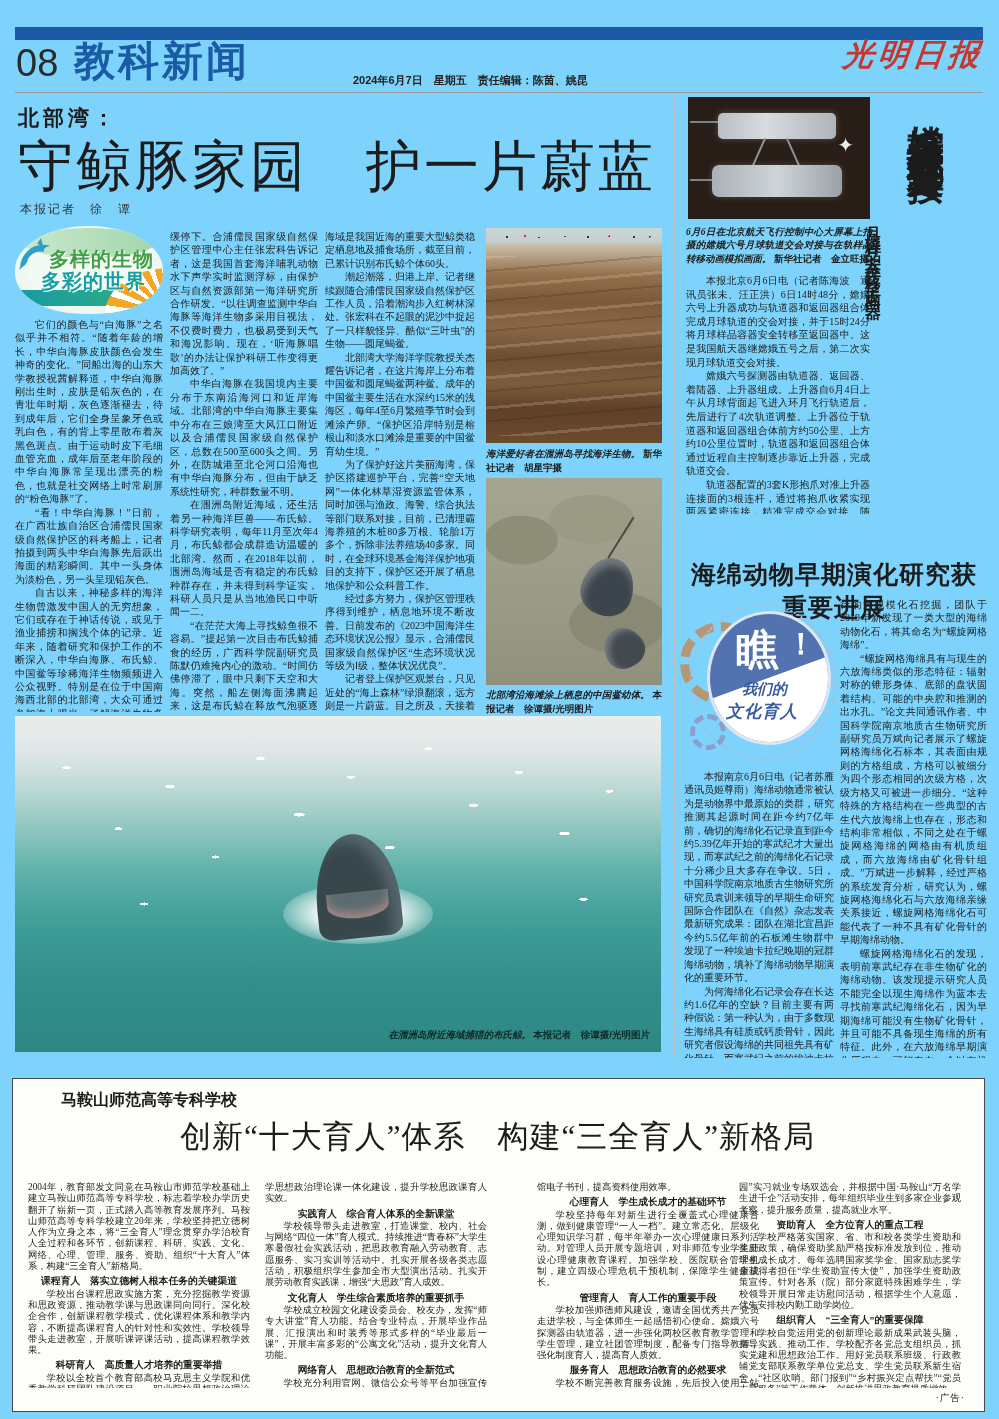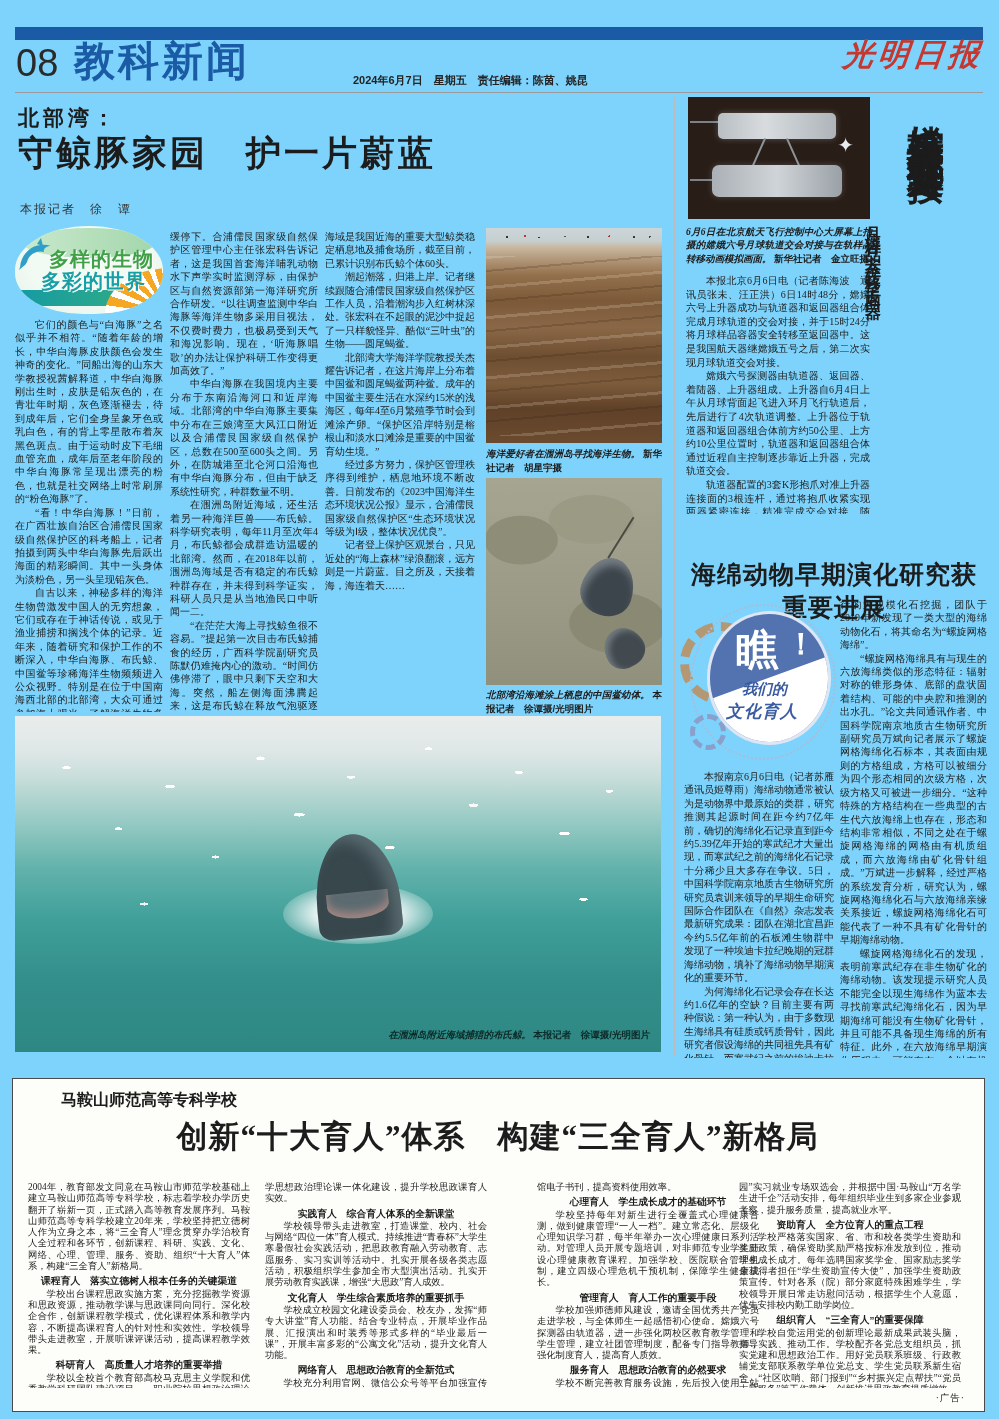--- a/index.html
+++ b/index.html
@@ -12,21 +12,21 @@
   .pagenum{left:16px;top:42px;font-family:"Liberation Sans",sans-serif;font-size:38px;color:#2a2a2a;}
   .section-name{left:74px;top:34px;font-family:"Liberation Sans",sans-serif;font-size:41px;
                 font-weight:900;color:#1b5aa5;letter-spacing:3px;}
   .dateline{left:353px;top:73px;font-family:"Liberation Sans",sans-serif;font-size:11px;font-weight:700;color:#222;}
   .paper-logo{right:16px;top:34px;font-size:31px;color:#c5372f;font-weight:700;font-style:italic;
               letter-spacing:4px;transform:skewX(-6deg);font-family:"DejaVu Serif",serif;}
   .header-rule{left:15px;top:92px;width:968px;height:1px;background:#9a9a9a;}
 
   
   .kicker{left:18px;top:104px;font-size:21px;font-weight:700;letter-spacing:4px;text-align:right;}
-  .main-headline{left:18px;top:130px;font-size:35px;font-weight:700;letter-spacing:3px;width:640px;}
+  .main-headline{left:18px;top:130px;font-size:55px;font-weight:400;letter-spacing:3px;width:640px;}
   .main-byline{left:20px;top:201px;font-size:12px;letter-spacing:2px;color:#333;}
 
   .series-badge{left:15px;top:226px;width:148px;height:88px;border-radius:50% 50% 46% 46%;
                 background:radial-gradient(ellipse at 50% 40%,#f2faf4 55%,#e2f2e6 100%);overflow:hidden;}
   .sb-arc{position:absolute;left:8px;top:2px;width:132px;height:30px;border-radius:50%;
           background:linear-gradient(90deg,#bfe4c2,#8fce9a);opacity:.8;}
   .sb-bar{position:absolute;left:0;bottom:8px;width:100%;height:16px;background:linear-gradient(90deg,#169aa3,#35b07f);}
   .sb-fan{position:absolute;right:-6px;bottom:0;width:64px;height:46px;border-radius:100% 0 0 0;
           background:repeating-conic-gradient(from 230deg at 100% 100%,#f5a623 0 9deg,#ffffff 9deg 16deg);}
   .sb-line1{position:absolute;left:34px;top:20px;font-size:20px;font-weight:900;color:#3fa047;
@@ -154,21 +154,21 @@
   .spb-t1{position:absolute;left:24px;top:66px;color:#3a5ca0;font-size:15px;font-weight:900;
      font-style:italic;font-family:"Liberation Sans",sans-serif;margin-left:8px;}
   .spb-t2{position:absolute;left:16px;top:86px;color:#3a5ca0;font-size:17px;font-weight:900;
      font-style:italic;font-family:"Liberation Sans",sans-serif;letter-spacing:1px;}
   .sponge-left{left:684px;top:770px;width:150px;height:288px;}
   .sponge-right{left:840px;top:598px;width:147px;height:460px;}
 
   
   .school-box{left:12px;top:1078px;width:971px;height:332px;border:1px solid #4a4a4a;background:#fdfdfa;}
   .school-kicker{left:24px;top:1090px;font-family:"Liberation Sans",sans-serif;font-size:16px;font-weight:900;margin-left:37px;}
-  .school-headline{left:12px;top:1116px;width:971px;text-align:center;font-size:31px;font-weight:700;
+  .school-headline{left:12px;top:1116px;width:971px;text-align:center;font-size:31px;font-weight:400;
      letter-spacing:1px;}
   .school-col{top:1182px;width:222px;height:206px;font-size:9.3px;line-height:11.3px;
      text-align:justify;overflow:hidden;}
   .school-col .sub-h{font-size:9.8px;margin:3px 0 2px;}
   .sc1{left:28px;} .sc2{left:265px;} .sc3{left:502px;margin-left:35px;} .sc4{left:739px;}
   .ad-label{right:34px;top:1392px;font-size:9.5px;letter-spacing:1px;color:#222;}
 </style>
 </head>
 <body>
 
@@ -205,20 +205,21 @@
   <div class="abs news-col col-b">
       <div class="para">缓停下。合浦儒艮国家级自然保护区管理中心主任张宏科告诉记者，这是我国首套海洋哺乳动物水下声学实时监测浮标，由保护区与自然资源部第一海洋研究所合作研发。“以往调查监测中华白海豚等海洋生物多采用目视法，不仅费时费力，也极易受到天气和海况影响。现在，‘听海豚唱歌’的办法让保护科研工作变得更加高效了。”</div>
       <div class="para ind">中华白海豚在我国境内主要分布于东南沿海河口和近岸海域。北部湾的中华白海豚主要集中分布在三娘湾至大风江口附近以及合浦儒艮国家级自然保护区，总数在500至600头之间。另外，在防城港至北仑河口沿海也有中华白海豚分布，但由于缺乏系统性研究，种群数量不明。</div>
       <div class="para ind">在涠洲岛附近海域，还生活着另一种海洋巨兽——布氏鲸。科学研究表明，每年11月至次年4月，布氏鲸都会成群造访温暖的北部湾。然而，在2018年以前，涠洲岛海域是否有稳定的布氏鲸种群存在，并未得到科学证实，科研人员只是从当地渔民口中听闻一二。</div>
       <div class="para ind">“在茫茫大海上寻找鲸鱼很不容易。”提起第一次目击布氏鲸捕食的经历，广西科学院副研究员陈默仍难掩内心的激动。“时间仿佛停滞了，眼中只剩下天空和大海。突然，船左侧海面沸腾起来，这是布氏鲸在释放气泡驱逐鱼群！随即，一座黑色‘小山’升出水面，然后变成了‘Y’字形，正是布氏鲸在张嘴捕食鱼群！”自2016年起，经过苦苦寻觅，陈默和同事们终于确认，涠洲岛附近</div>
     </div>
   <div class="abs news-col col-c">
       <div class="para">海域是我国近海的重要大型鲸类稳定栖息地及捕食场所，截至目前，已累计识别布氏鲸个体60头。</div>
       <div class="para ind">潮起潮落，归港上岸。记者继续跟随合浦儒艮国家级自然保护区工作人员，沿着潮沟步入红树林深处。张宏科在不起眼的泥沙中捉起了一只样貌怪异、酷似“三叶虫”的生物——圆尾蝎鲎。</div>
       <div class="para ind">北部湾大学海洋学院教授关杰耀告诉记者，在这片海岸上分布着中国鲎和圆尾蝎鲎两种鲎。成年的中国鲎主要生活在水深约15米的浅海区，每年4至6月繁殖季节时会到滩涂产卵。“保护区沿岸特别是榕根山和淡水口滩涂是重要的中国鲎育幼生境。”</div>
+      <div class="para ind">为了保护好这片美丽海湾，保护区搭建巡护平台，完善“空天地网”一体化林草湿资源监管体系，同时加强与渔政、海警、综合执法等部门联系对接，目前，已清理霸海养殖的木桩80多万根、轮胎1万多个，拆除非法养殖场40多家。同时，在全球环境基金海洋保护地项目的支持下，保护区还开展了栖息地保护和公众科普工作。</div>
       <div class="para ind">经过多方努力，保护区管理秩序得到维护，栖息地环境不断改善。日前发布的《2023中国海洋生态环境状况公报》显示，合浦儒艮国家级自然保护区“生态环境状况等级为Ⅰ级，整体状况优良”。</div>
       <div class="para ind">记者登上保护区观景台，只见近处的“海上森林”绿浪翻滚，远方则是一片蔚蓝。目之所及，天接着海，海连着天……</div>
     </div>
 
   <div class="abs photo-rocks">
     <div class="rock-people"></div>
     <div class="rock-streaks"></div>
   </div>
   <div class="abs caption cap-rocks">
     <span class="cap-text">海洋爱好者在涠洲岛寻找海洋生物。</span>

